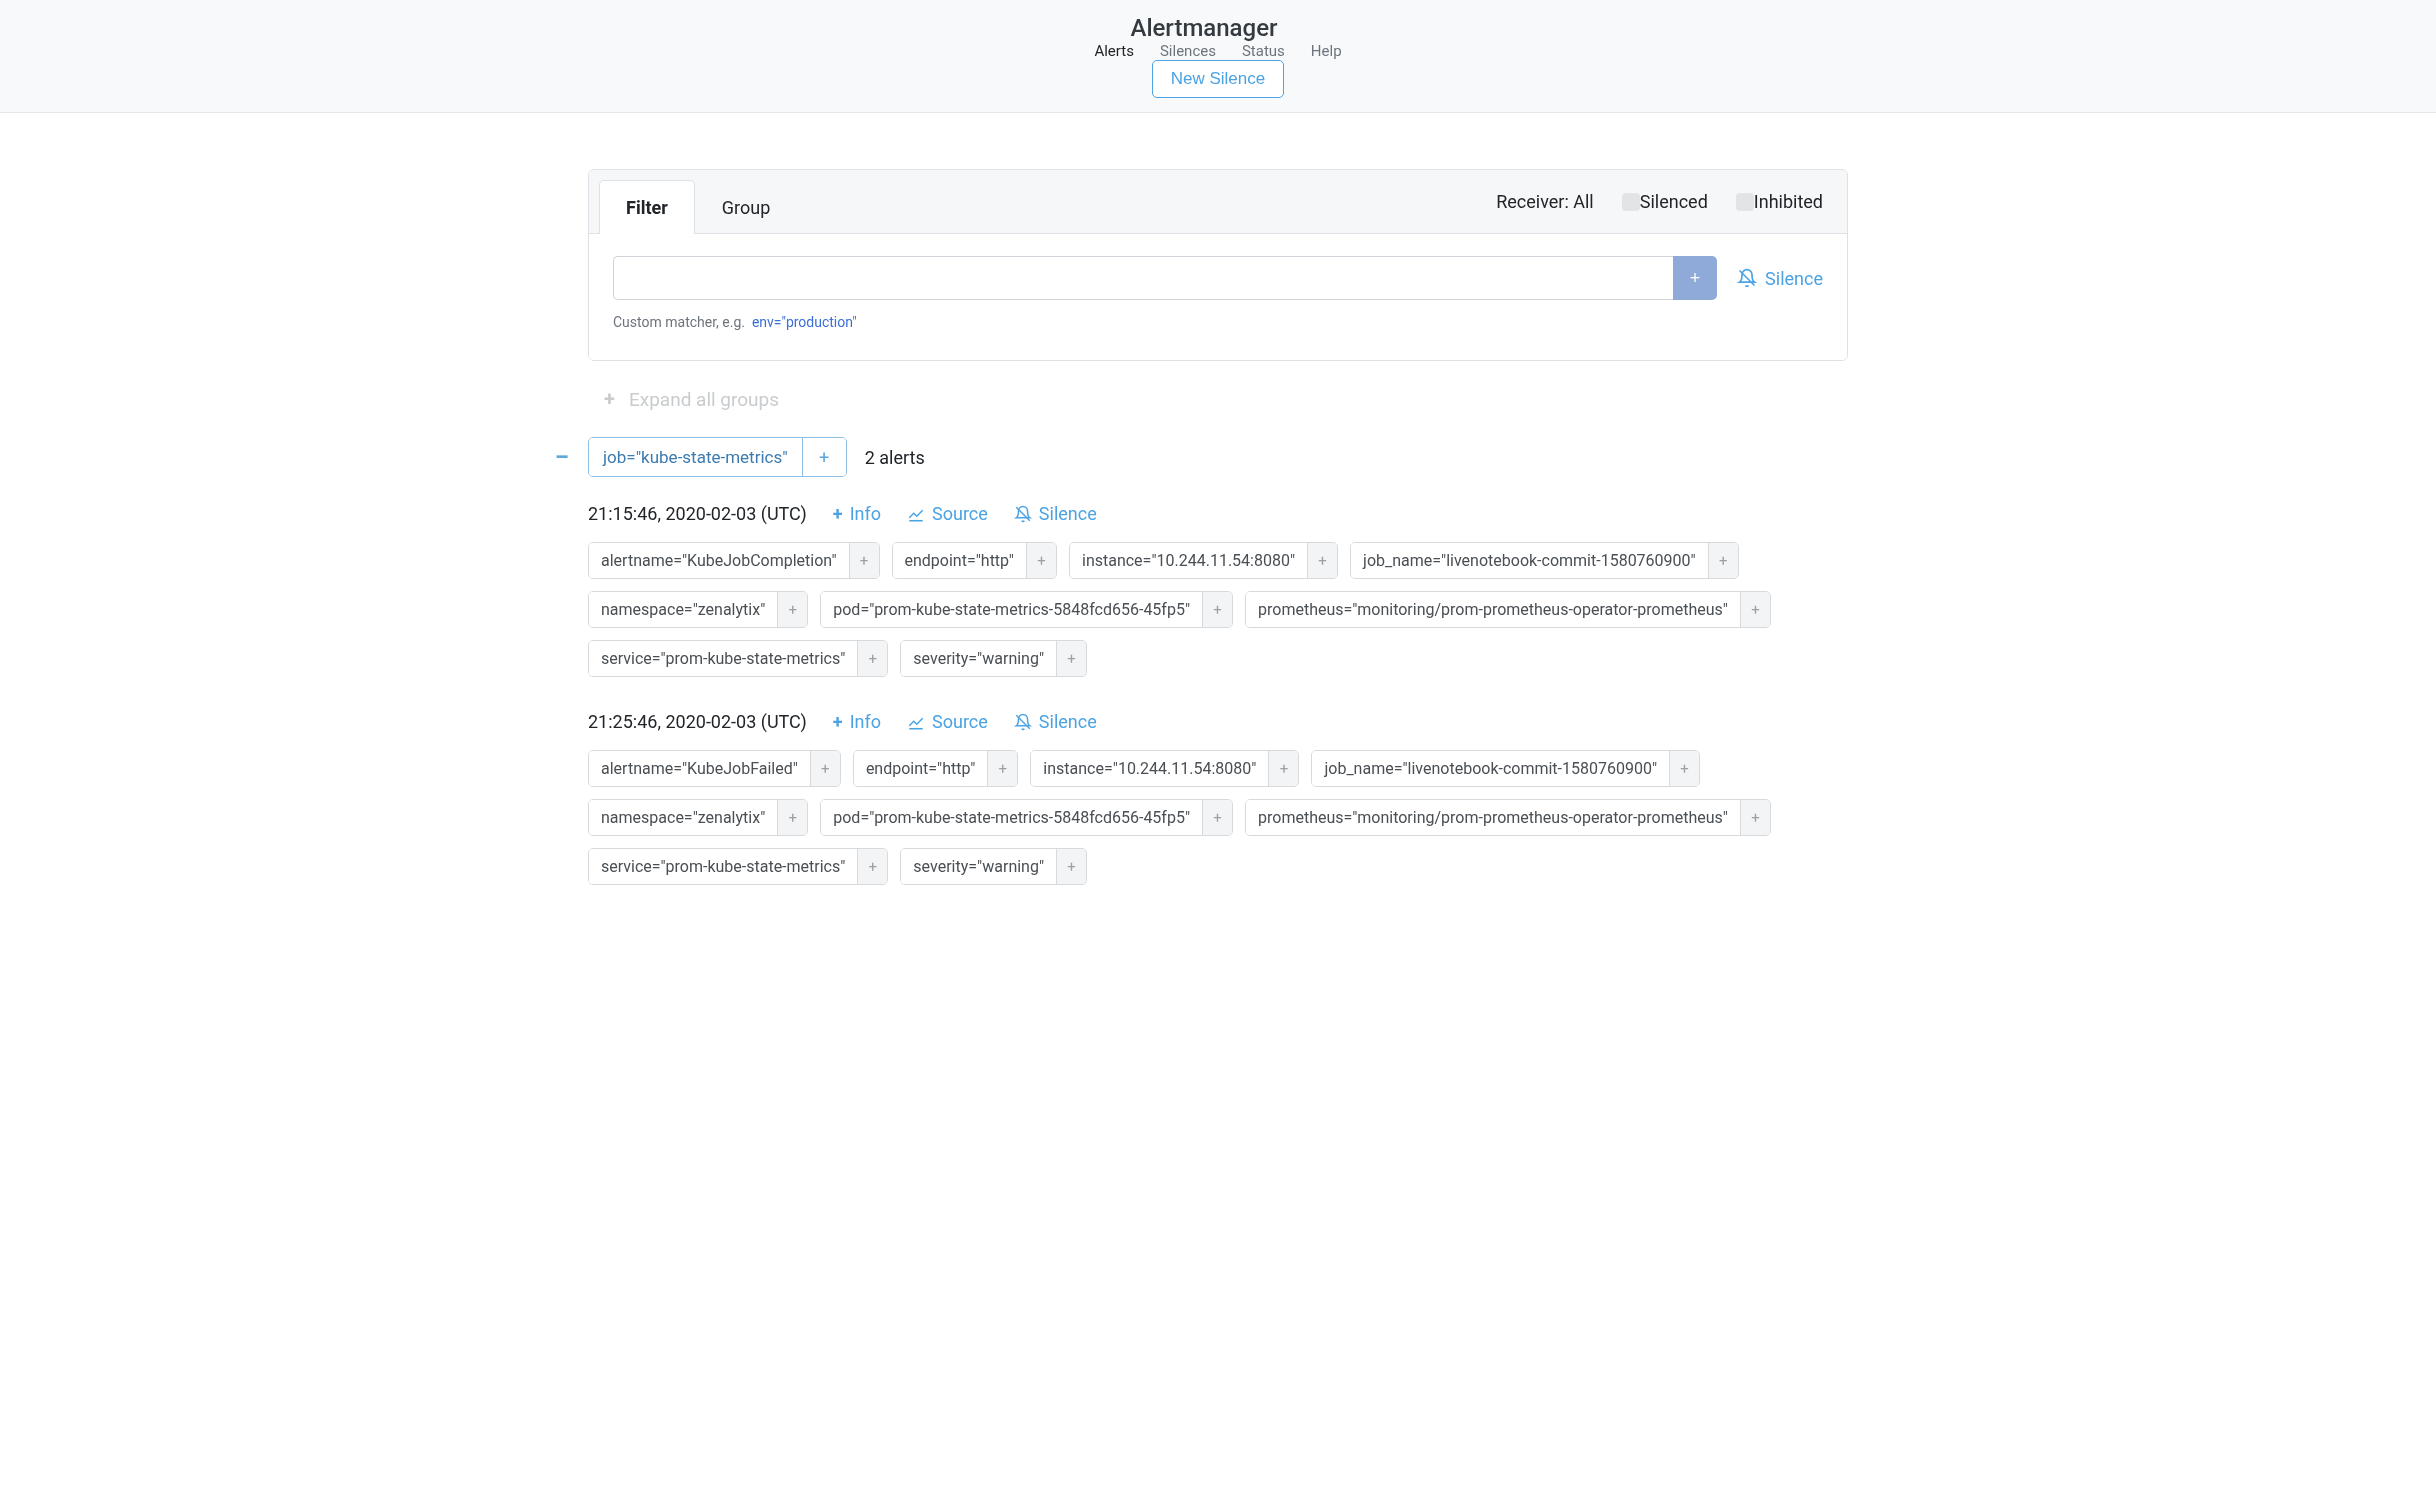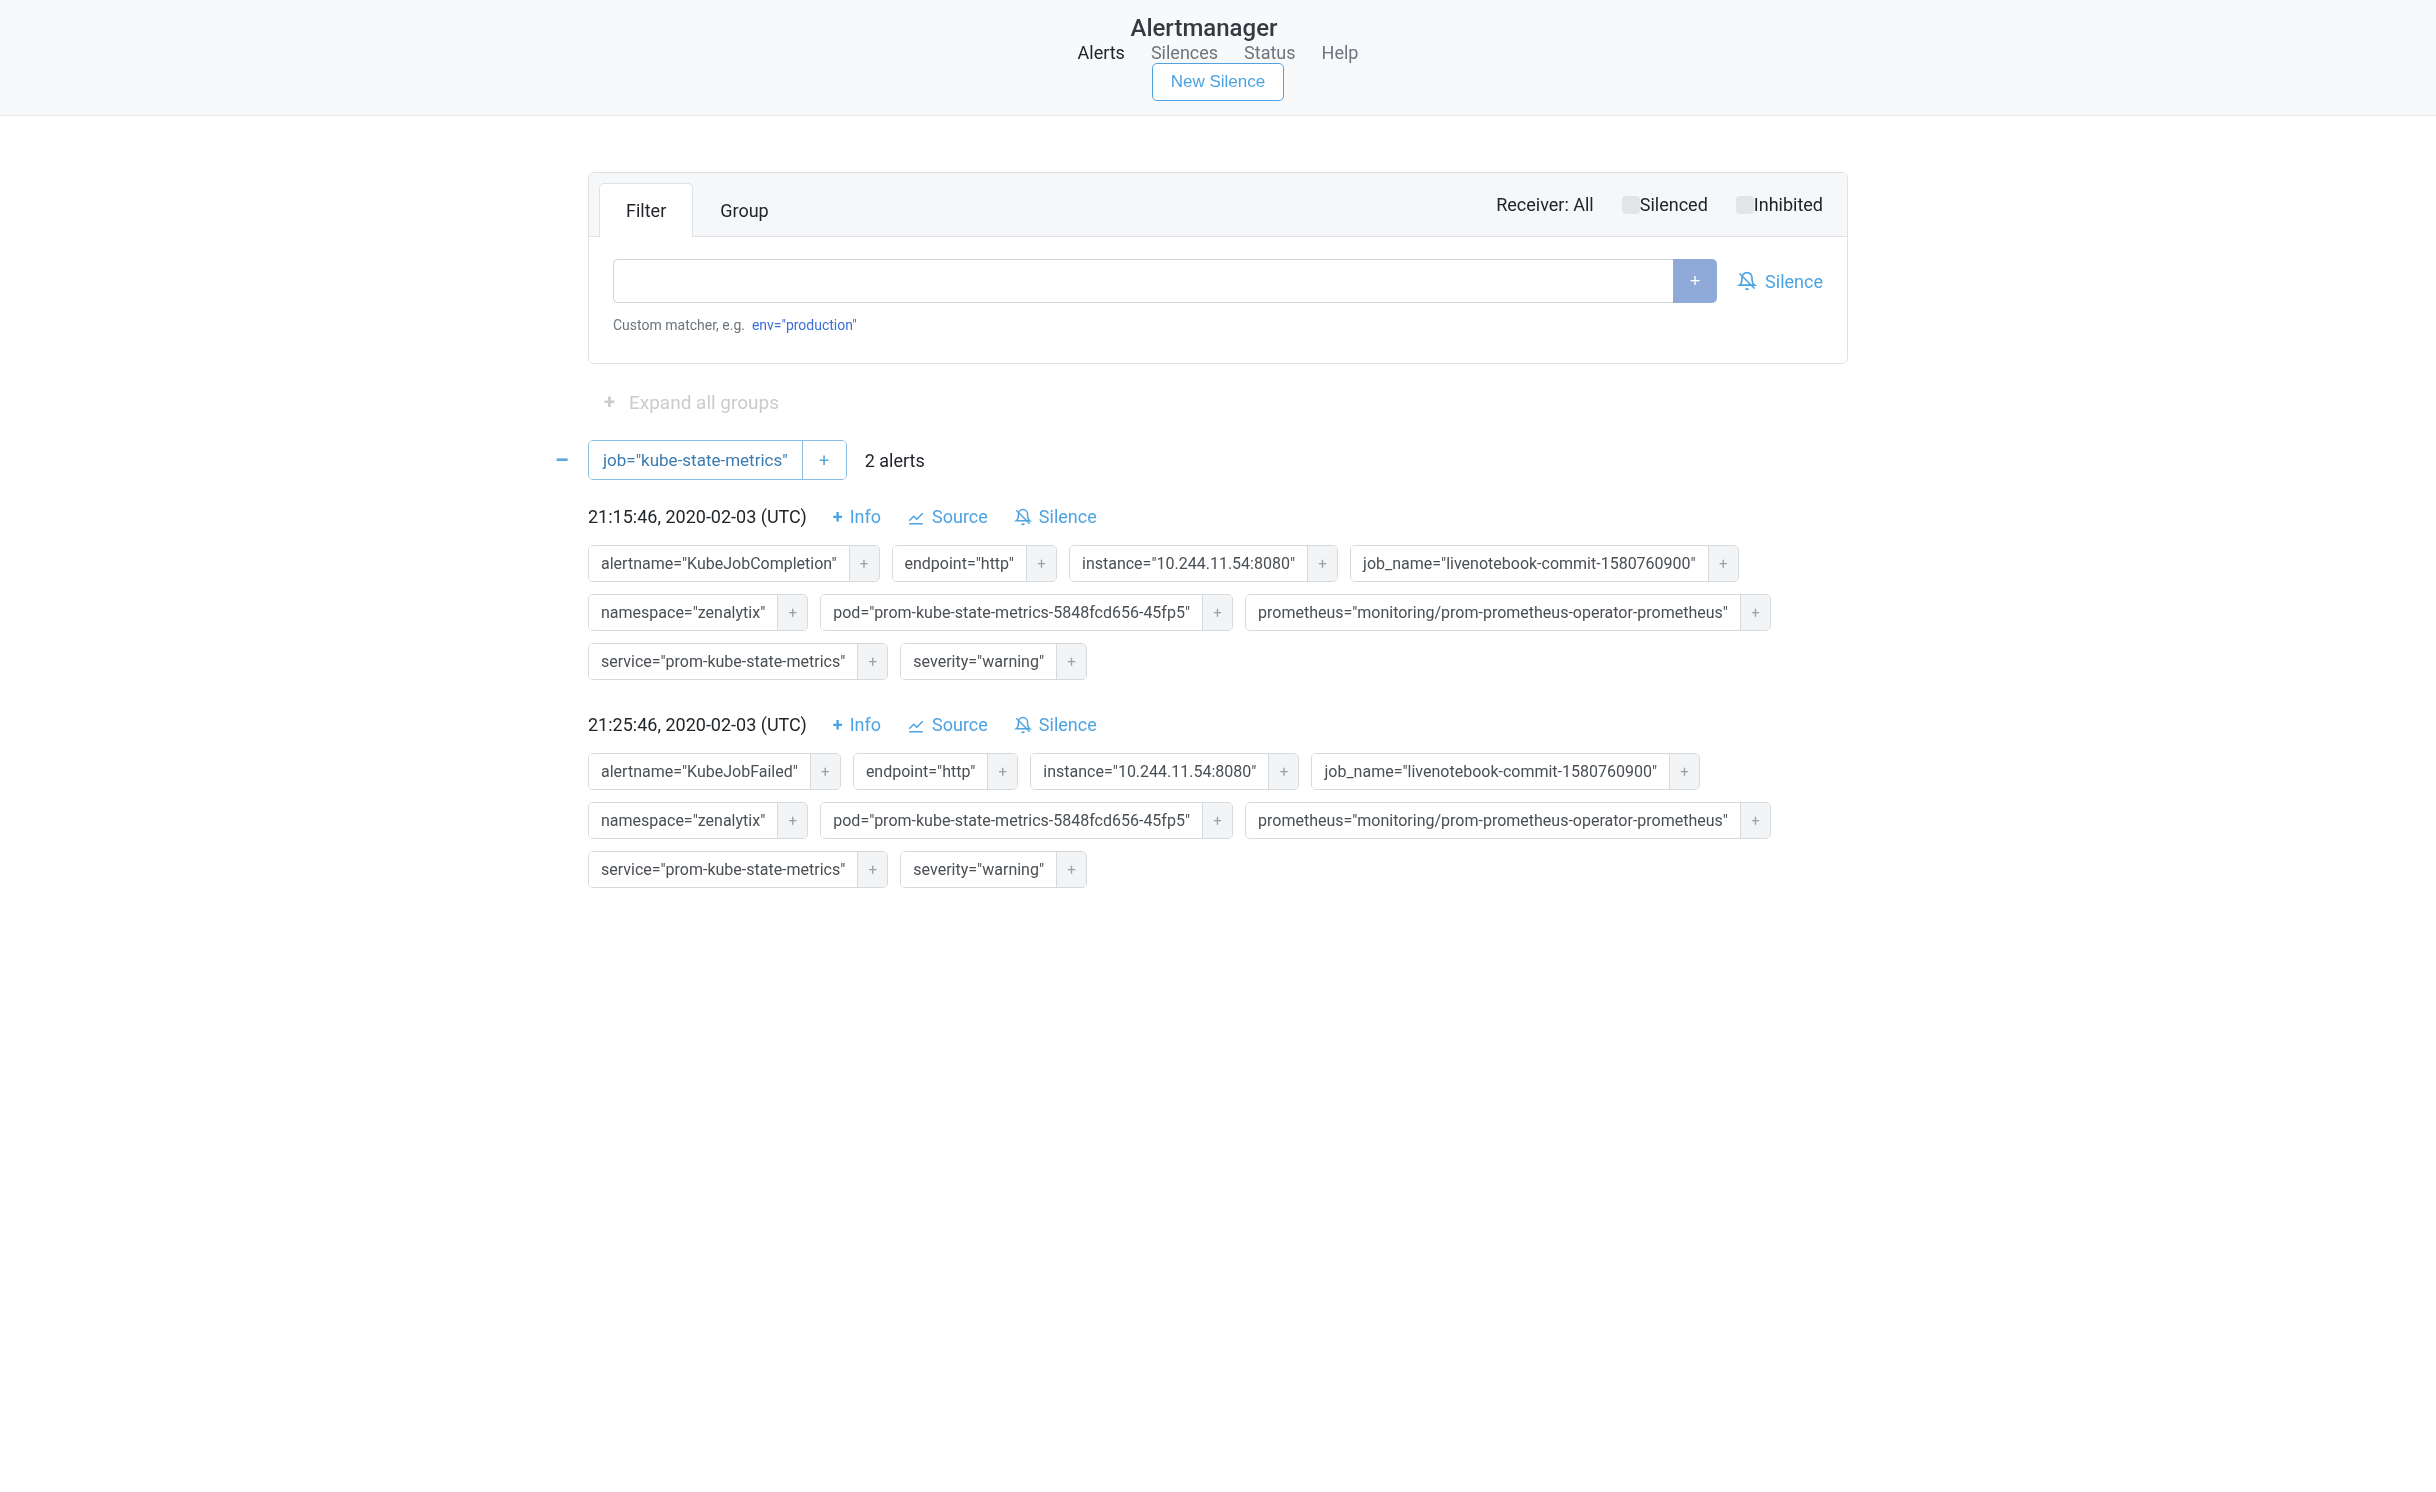--- a/index.html
+++ b/index.html
@@ -22,21 +22,21 @@
     align-items: center;
     flex-direction: column;
   }
   .brand {
     font-size: 24px;
     font-weight: 500;
     color: #343a40;
     margin-right: 28px;
   }
   .nav-links { display: flex; gap: 26px; flex: 1; }
-  .nav-link { color: #6c757d; text-decoration: none; font-size: 18px; cursor: pointer; }
+  .nav-link { color: #6c757d; text-decoration: none; font-size: 15px; cursor: pointer; }
   .nav-link.active { color: #212529; }
   .btn-new-silence {
     border: 1px solid #4ba3e3;
     color: #4ba3e3;
     background: #fff;
     padding: 8px 18px;
     border-radius: 5px;
     font-size: 17px;
     cursor: pointer;
   }
@@ -69,20 +69,21 @@
     margin-bottom: -1px;
     color: #212529;
   }
   .tab.active {
     background: #fff;
     border-color: #dee2e6;
     border-top-left-radius: 5px;
     border-top-right-radius: 5px;
     margin-left: 10px;
     margin-top: 10px;
+    font-weight: bold;
   }
   .tab:not(.active) { margin-top: 10px; }
   .header-right {
     margin-left: auto;
     display: flex;
     align-items: center;
     gap: 28px;
     font-size: 18px;
     color: #212529;
   }

